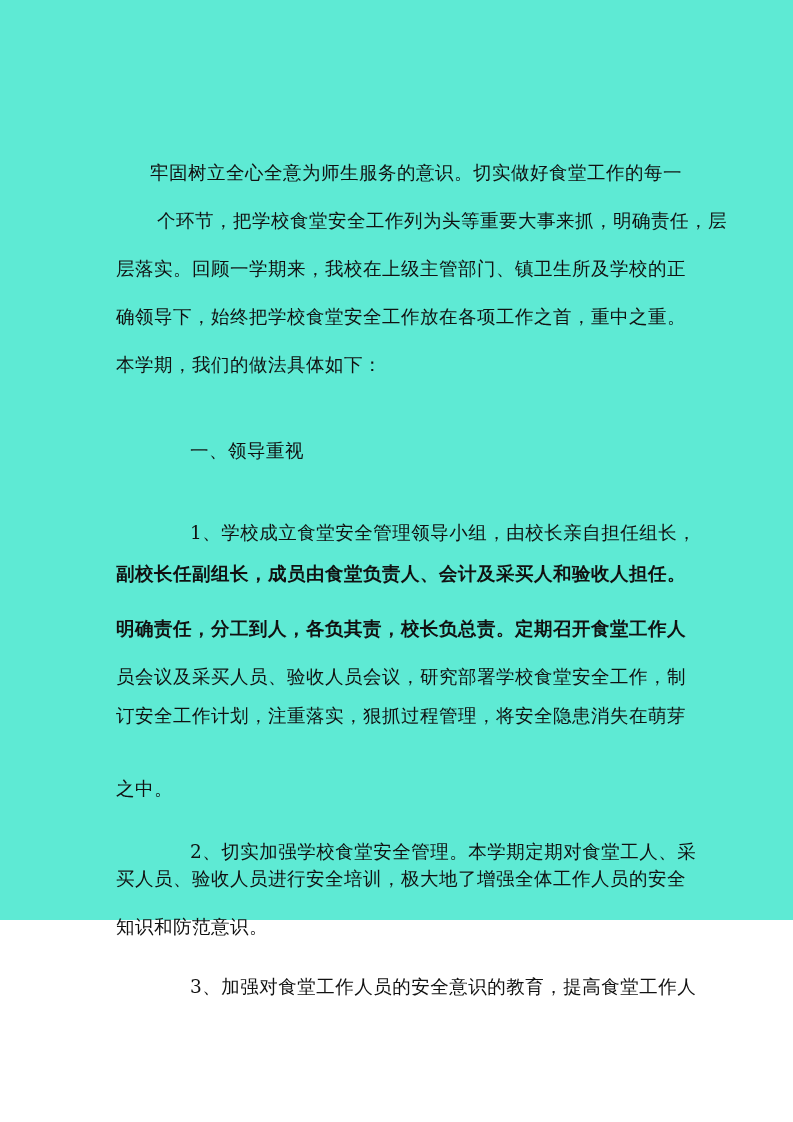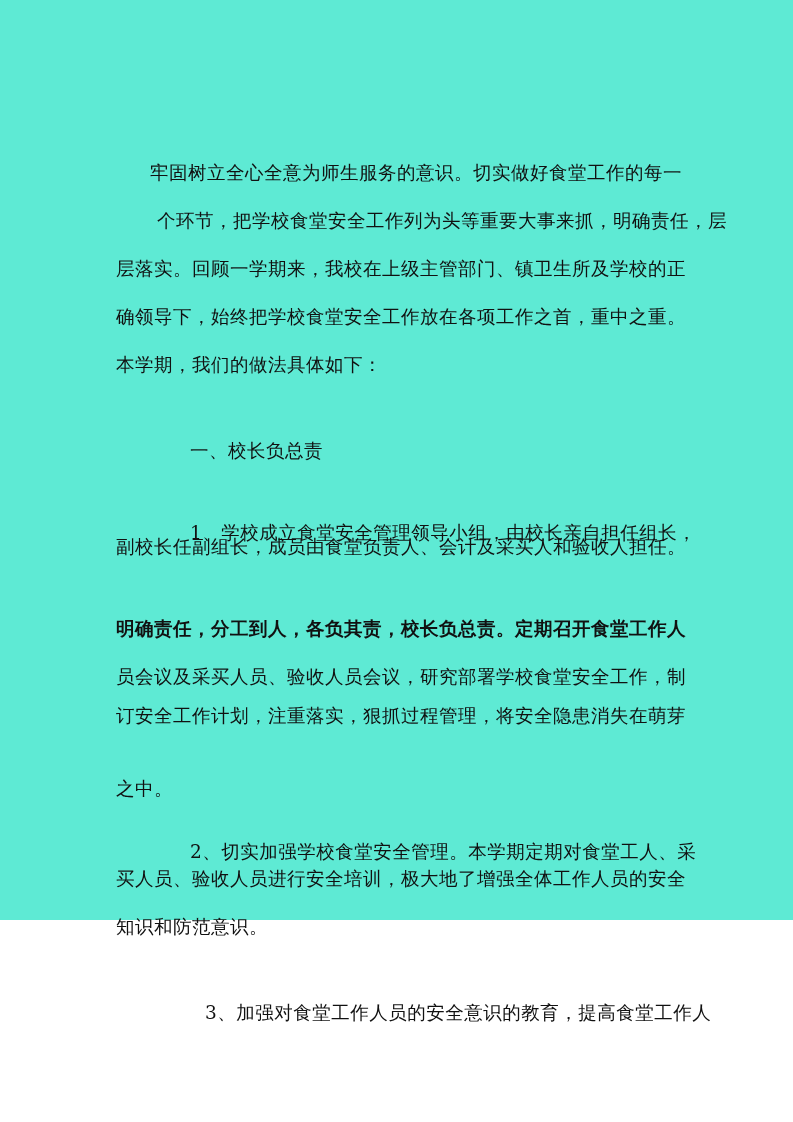--- a/index.html
+++ b/index.html
@@ -24,27 +24,27 @@
 <body>
 
 <div class="page">
 
   <div class="line" style="left:150px;width:530px;top:161px;">牢固树立全心全意为师生服务的意识。切实做好食堂工作的每一</div>
   <div class="line" style="top:209px;margin-left:41px;">个环节，把学校食堂安全工作列为头等重要大事来抓，明确责任，层</div>
   <div class="line" style="top:257px;">层落实。回顾一学期来，我校在上级主管部门、镇卫生所及学校的正</div>
   <div class="line" style="top:305px;">确领导下，始终把学校食堂安全工作放在各项工作之首，重中之重。</div>
   <div class="line last" style="top:353px;">本学期，我们的做法具体如下：</div>
 
-  <div class="line last" style="left:190px;width:300px;top:439px;">一、校长负总责</div>
+  <div class="line last" style="left:190px;width:300px;top:439px;">一、领导重视</div>
 
   <div class="line" style="left:190px;width:490px;top:521px;">1、学校成立食堂安全管理领导小组，由校长亲自担任组长，</div>
-  <div class="line" style="top:535px;">副校长任副组长，成员由食堂负责人、会计及采买人和验收人担任。</div>
+  <div class="line" style="top:562px;font-weight:bold;">副校长任副组长，成员由食堂负责人、会计及采买人和验收人担任。</div>
   <div class="line" style="top:617px;font-weight:bold;">明确责任，分工到人，各负其责，校长负总责。定期召开食堂工作人</div>
   <div class="line" style="top:665px;">员会议及采买人员、验收人员会议，研究部署学校食堂安全工作，制</div>
   <div class="line" style="top:689px;margin-top:15px;">订安全工作计划，注重落实，狠抓过程管理，将安全隐患消失在萌芽</div>
   <div class="line last" style="top:737px;margin-top:40px;">之中。</div>
 
   <div class="line" style="left:190px;width:490px;top:840px;">2、切实加强学校食堂安全管理。本学期定期对食堂工人、采</div>
   <div class="line" style="top:867px;">买人员、验收人员进行安全培训，极大地了增强全体工作人员的安全</div>
   <div class="line last" style="top:915px;">知识和防范意识。</div>
 
-  <div class="line" style="left:190px;width:490px;top:1001px;margin-left:15px;">3、加强对食堂工作人员的安全意识的教育，提高食堂工作人</div>
+  <div class="line" style="left:190px;width:490px;top:975px;">3、加强对食堂工作人员的安全意识的教育，提高食堂工作人</div>
 </div>
 
 </body></html>

